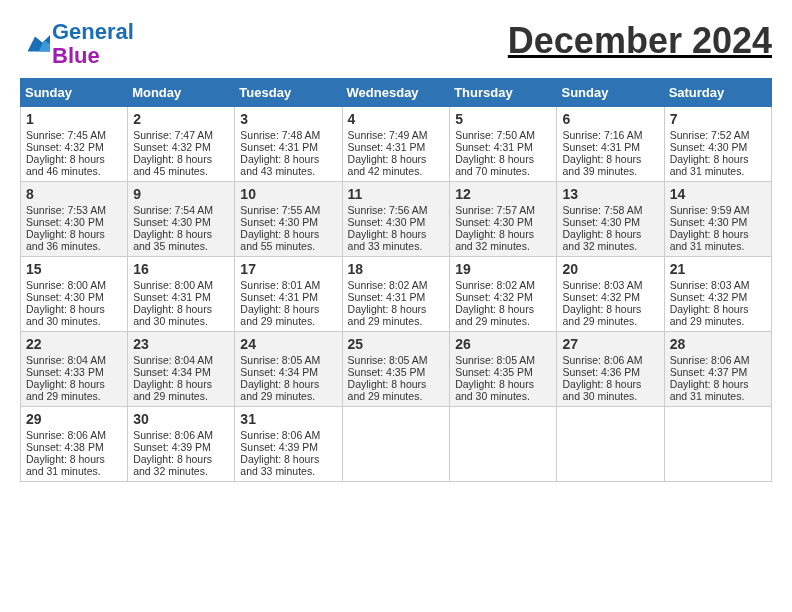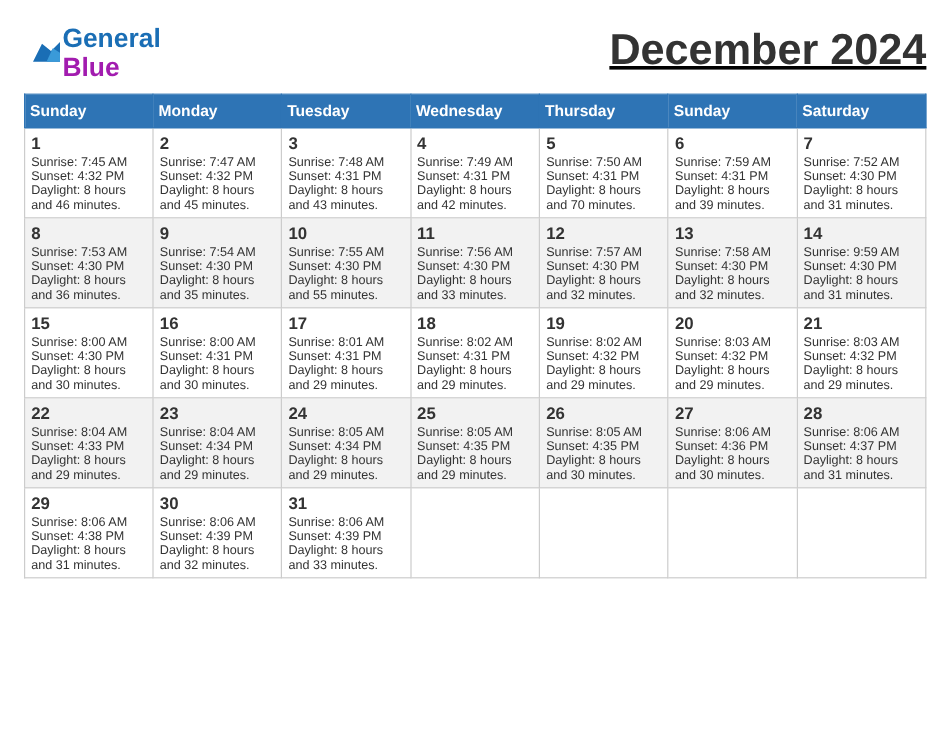--- a/index.html
+++ b/index.html
@@ -148,21 +148,21 @@
         </td>
         <td>
           <span class="day-num">5</span>
           <div>Sunrise: 7:50 AM</div>
           <div>Sunset: 4:31 PM</div>
           <div>Daylight: 8 hours</div>
           <div>and 70 minutes.</div>
         </td>
         <td>
           <span class="day-num">6</span>
-          <div>Sunrise: 7:59 AM</div>
+          <div>Sunrise: 7:16 AM</div>
           <div>Sunset: 4:31 PM</div>
           <div>Daylight: 8 hours</div>
           <div>and 39 minutes.</div>
         </td>
         <td>
           <span class="day-num">7</span>
           <div>Sunrise: 7:52 AM</div>
           <div>Sunset: 4:30 PM</div>
           <div>Daylight: 8 hours</div>
           <div>and 31 minutes.</div>

